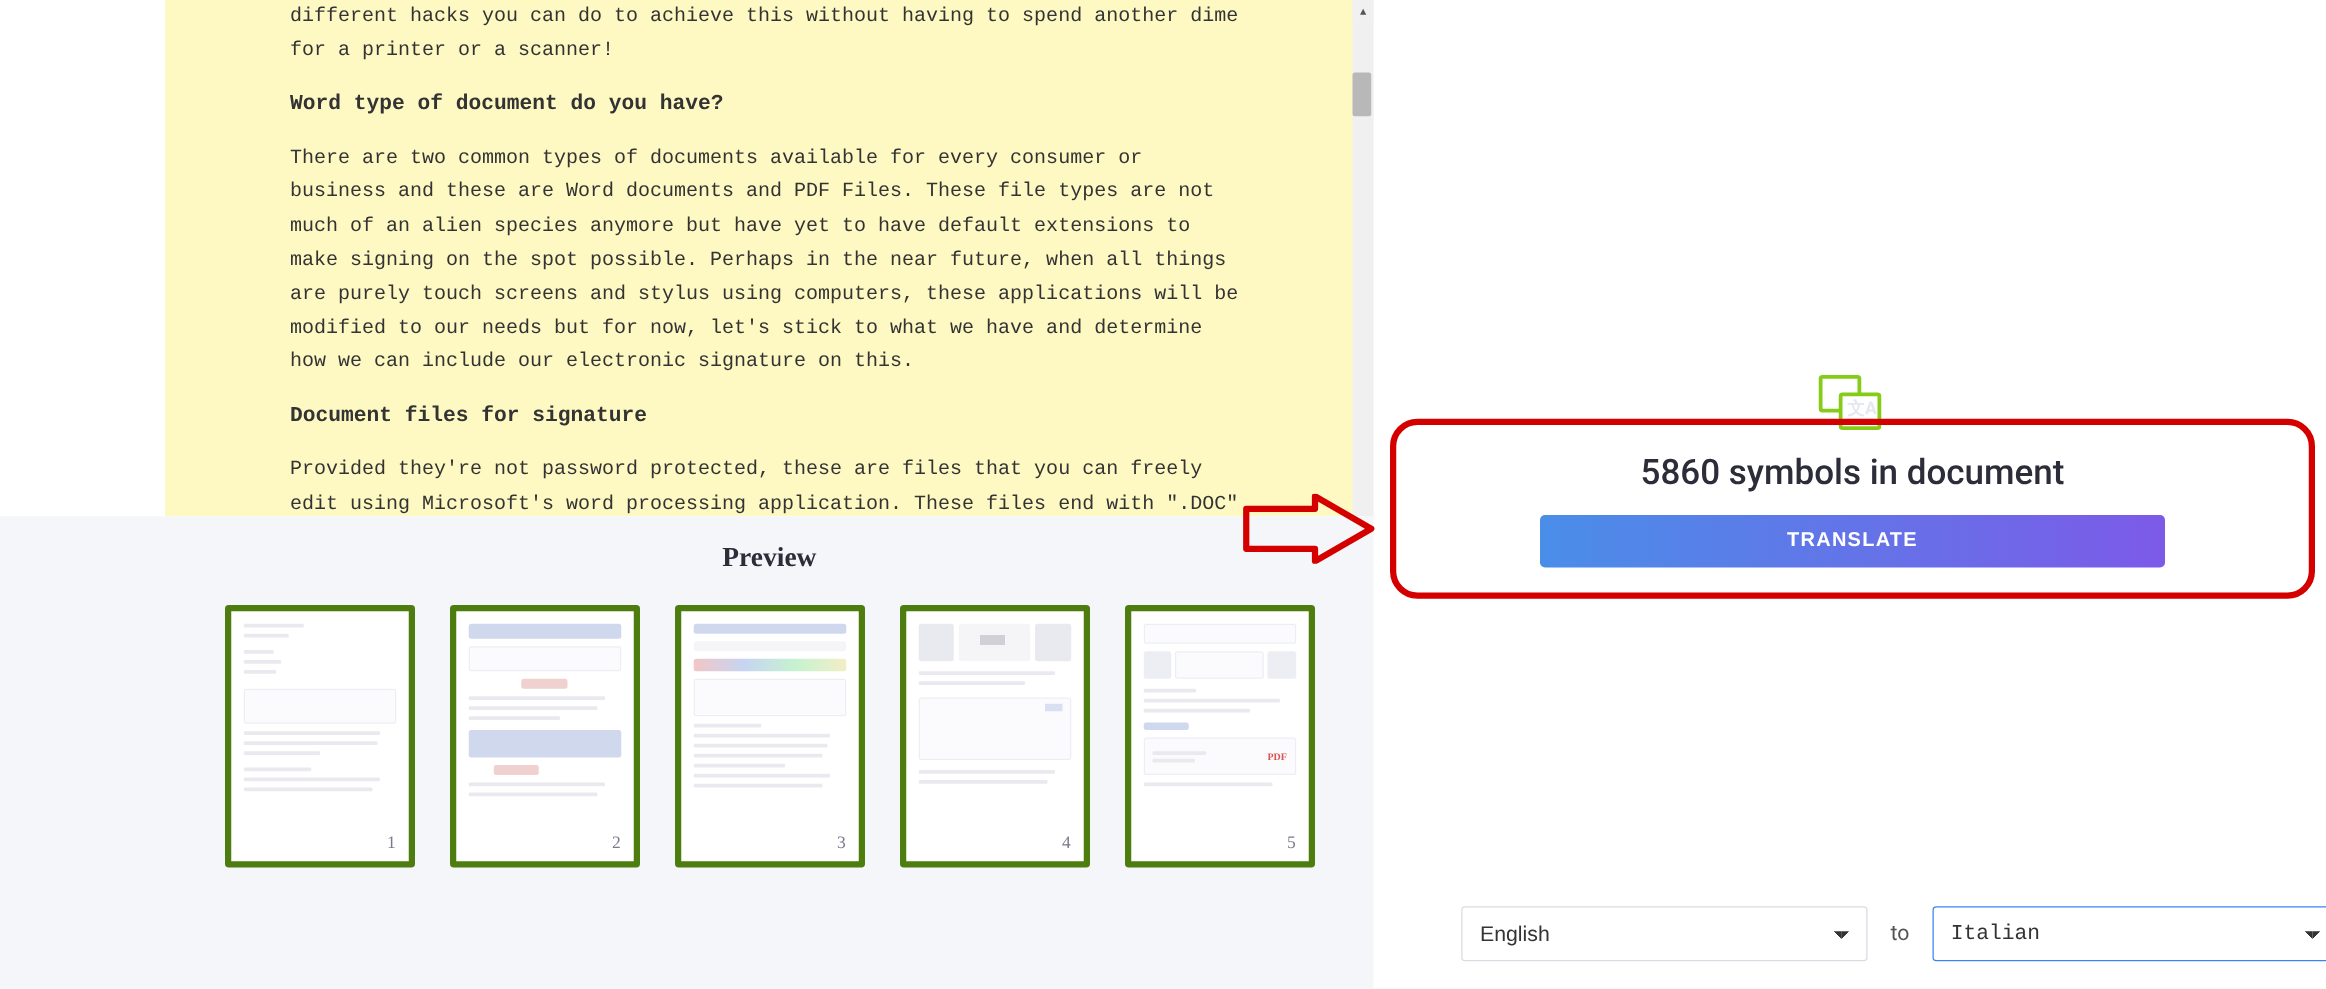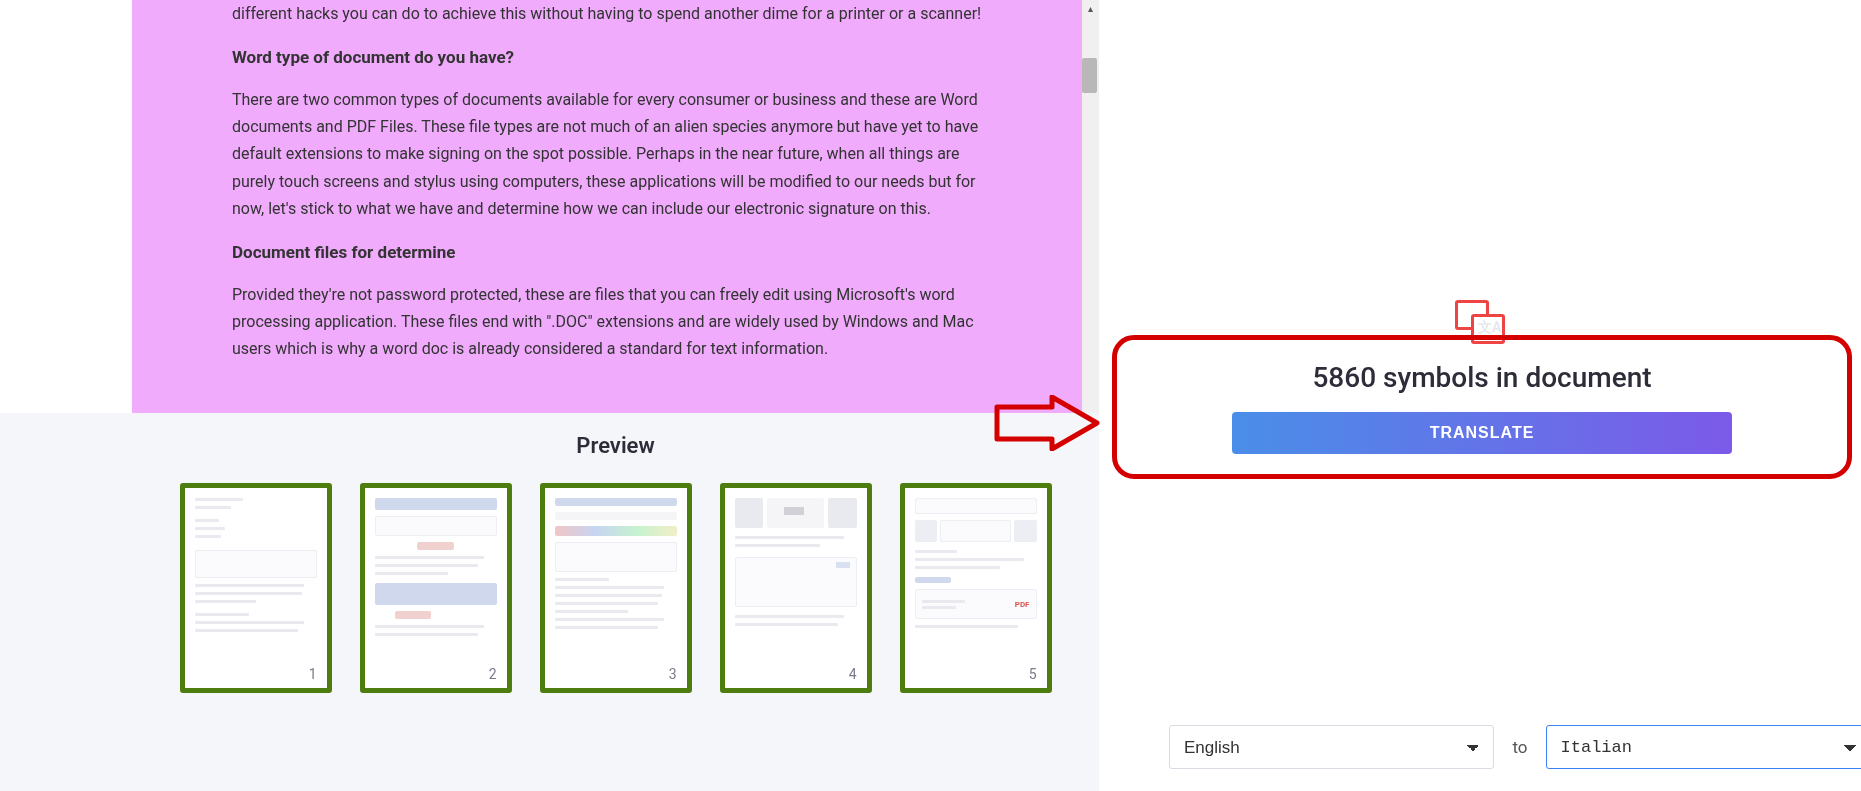--- a/index.html
+++ b/index.html
@@ -1,45 +1,45 @@
 <!DOCTYPE html>
 <html><head>
   <meta charset="utf-8">
   <style>
     * { margin: 0; padding: 0; box-sizing: border-box; }
     body { font-family: -apple-system, BlinkMacSystemFont, "Segoe UI", Roboto, sans-serif; background: #f5f6fa; width: 1861px; height: 791px; overflow: hidden; position: relative; }
     
     .main-panel { position: absolute; left: 0; top: 0; width: 1099px; height: 791px; background: #fff; }
     
-    .doc-area { position: absolute; left: 132px; top: 0; width: 967px; height: 413px; background: #f0abfc; overflow: hidden; }
+    .doc-area { position: absolute; left: 132px; top: 0; width: 967px; height: 413px; background: #fef9c3; overflow: hidden; font-family: Liberation Mono, monospace; }
     .doc-content { padding: 0 100px 30px 100px; color: #333; font-size: 16px; line-height: 1.7; }
     .doc-content p { margin-bottom: 16px; }
     .doc-content .heading { font-weight: 700; font-size: 17px; margin-top: 14px; margin-bottom: 14px; }
     
     .scrollbar-track { position: absolute; left: 1082px; top: 0; width: 17px; height: 413px; background: #f0f0f0; }
     .scrollbar-thumb { position: absolute; left: 1082px; top: 58px; width: 15px; height: 35px; background: #b8b8b8; border-radius: 2px; }
     .scrollbar-arrow-up { position: absolute; left: 1082px; top: 0; width: 17px; height: 17px; background: #f0f0f0; display:flex; align-items:center; justify-content:center; color:#555; font-size:10px;}
     
-    .preview-section { position: absolute; left: 132px; top: 413px; width: 967px; height: 378px; background: #f5f6fa; padding-top: 20px; }
+    .preview-section { position: absolute; left: 132px; top: 413px; width: 967px; height: 378px; background: #f5f6fa; padding-top: 20px; font-family: Liberation Serif, serif; }
     .preview-bg-left { position: absolute; left:0; top:413px; width:132px; height:378px; background:#f5f6fa;}
     .preview-title { text-align: center; font-size: 22px; font-weight: 600; color: #2d2d3a; margin-bottom: 25px; }
     .thumbs { display: flex; justify-content: center; gap: 28px; padding: 0 15px; }
     .thumb { width: 152px; height: 210px; background: #fff; border: 5px solid #4d7c0f; border-radius: 3px; position: relative; }
     .thumb-num { position: absolute; right: 10px; bottom: 6px; font-size: 14px; color: #7a7a8c; }
     .thumb-fake { position:absolute; left:10px; right:10px; top:10px; bottom:28px; }
     .fake-line { height:3px; background:#e9e9ef; margin-bottom:5px; border-radius:1px;}
     .fake-block { background:#e4e7f3; border-radius:2px; margin-bottom:6px;}
     .fake-blue { background:#cfd8ec; }
     .fake-red { background:#f1d0d0; }
     .fake-color1{ background:linear-gradient(90deg,#f2c6c6,#c6d5f2,#c6f2d0,#f2eec6);}
     
     .right-panel { position: absolute; left: 1099px; top: 0; width: 762px; height: 791px; background: #fff; }
     
     .translate-icon { position: absolute; left: 50%; top: 300px; transform: translateX(-50%); width: 50px; height: 44px; }
-    .translate-icon .tbox { position:absolute; border:3px solid #ef4444; border-radius:3px;}
+    .translate-icon .tbox { position:absolute; border:3px solid #84cc16; border-radius:3px;}
     .translate-icon .tbox1{ left:0; top:0; width:34px; height:30px;}
     .translate-icon .tbox2{ right:0; bottom:0; width:34px; height:30px; background:#fff;}
     .translate-icon .tglyph{ position:absolute; left:4px; top:3px; font-size:14px; color:#e6e8ef; font-weight:700; line-height:1;}
     
     .callout-box { position: absolute; left: 13px; top: 335px; width: 740px; height: 144px; border: 5px solid #d40000; border-radius: 22px; background: transparent; padding: 20px 50px; display:flex; flex-direction:column; align-items:center; justify-content:center; gap:18px; }
     .symbols-text { font-size: 28px; color: #2d2d3a; font-weight: 500; text-align:center; white-space:nowrap;}
     .translate-btn { width: 500px; height: 42px; background: linear-gradient(90deg, #4a8ee8 0%, #7c5ae8 100%); color: #fff; font-size: 16px; font-weight: 600; letter-spacing: 1px; border: none; border-radius: 4px; cursor: pointer; display:flex; align-items:center; justify-content:center;}
     
     .arrow-annotation { position: absolute; left: -125px; top: 55px; width: 110px; height: 56px; }
     .arrow-annotation svg { width:100%; height:100%;}
@@ -51,21 +51,21 @@
   </style>
 </head>
 <body>
 
 <div class="main-panel">
   <div class="doc-area">
     <div class="doc-content">
       <p>different hacks you can do to achieve this without having to spend another dime for a printer or a scanner!</p>
       <p class="heading">Word type of document do you have?</p>
       <p>There are two common types of documents available for every consumer or business and these are Word documents and PDF Files. These file types are not much of an alien species anymore but have yet to have default extensions to make signing on the spot possible. Perhaps in the near future, when all things are purely touch screens and stylus using computers, these applications will be modified to our needs but for now, let's stick to what we have and determine how we can include our electronic signature on this.</p>
-      <p class="heading">Document files for determine</p>
+      <p class="heading">Document files for signature</p>
       <p>Provided they're not password protected, these are files that you can freely edit using Microsoft's word processing application. These files end with ".DOC" extensions and are widely used by Windows and Mac users which is why a word doc is already considered a standard for text information.</p>
     </div>
   </div>
   <div class="scrollbar-track"></div>
   <div class="scrollbar-arrow-up">▴</div>
   <div class="scrollbar-thumb"></div>
 
   <div class="preview-bg-left"></div>
   <div class="preview-section">
     <div class="preview-title">Preview</div>

